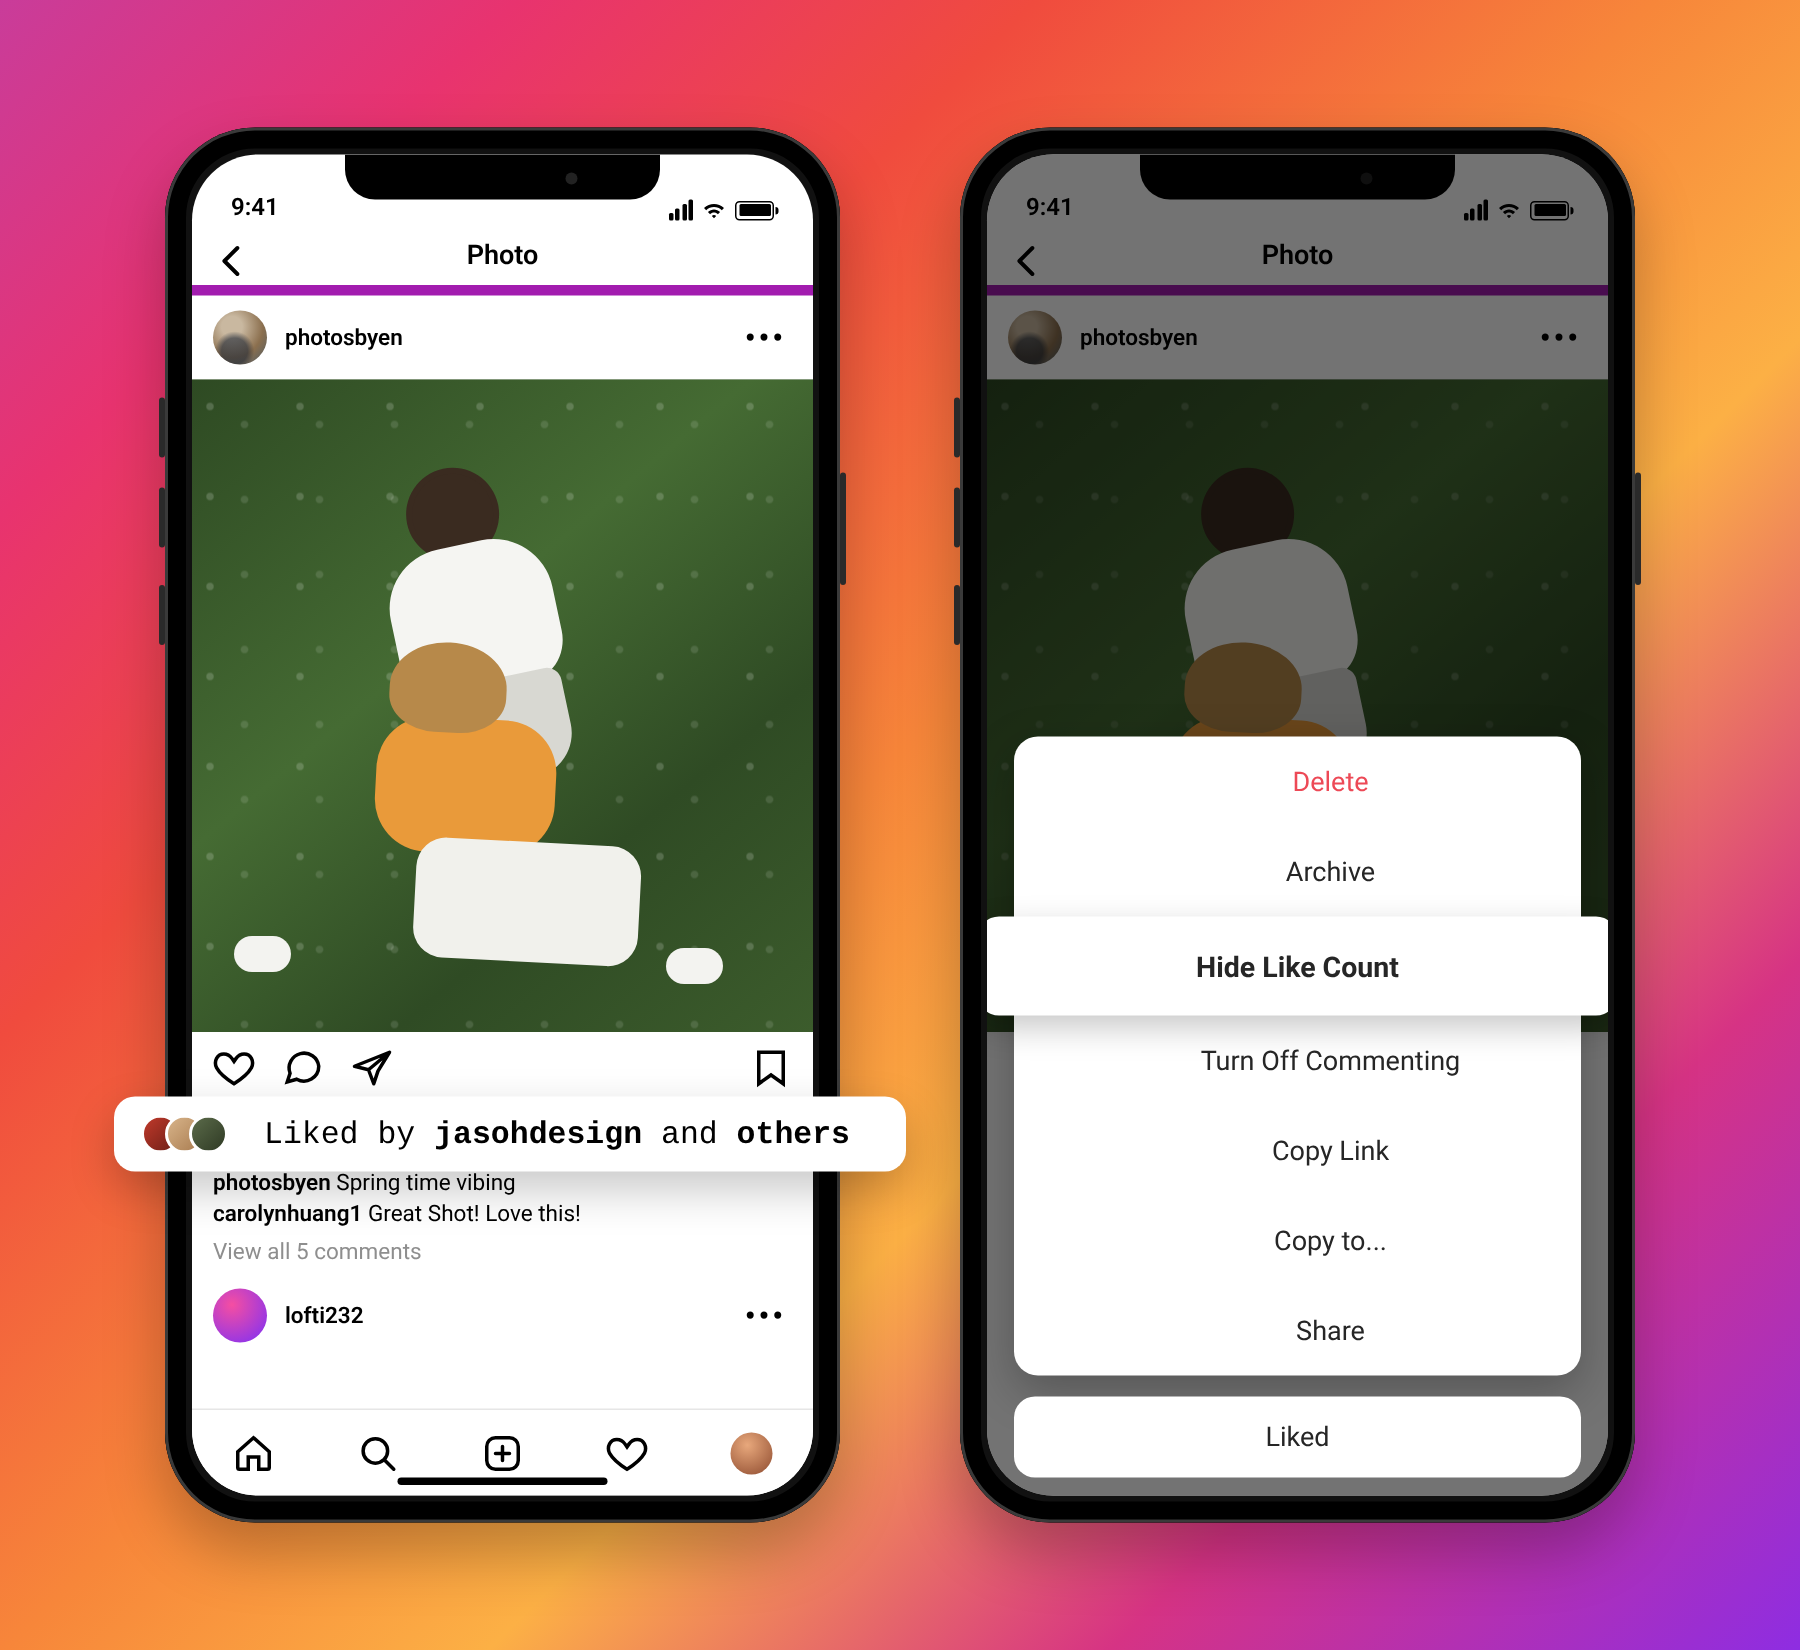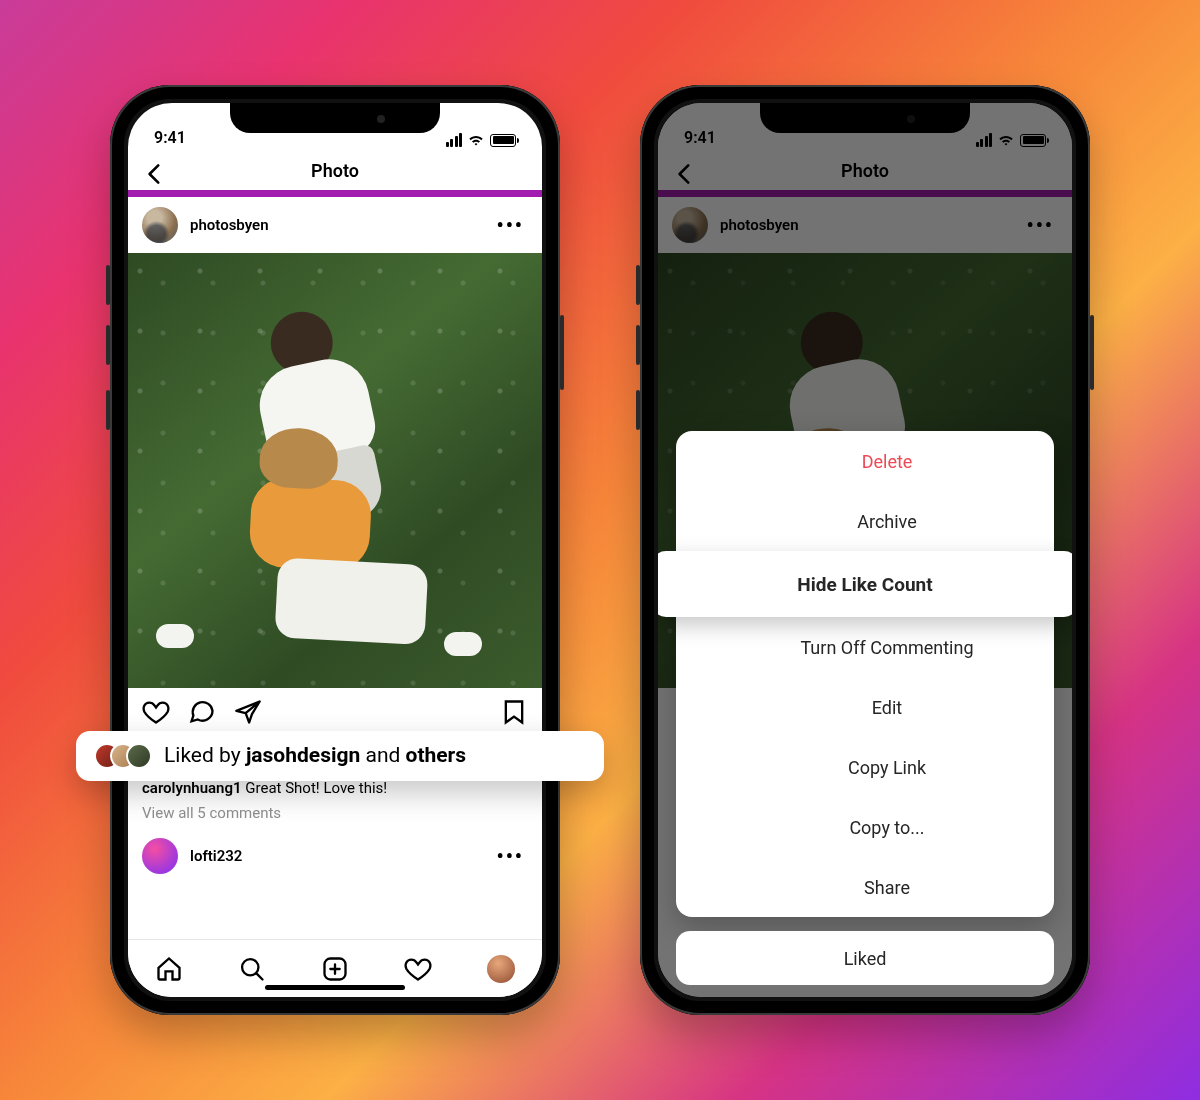--- a/index.html
+++ b/index.html
@@ -93,21 +93,21 @@
 
   
   .action-bar{display:flex;align-items:center;gap:18px;padding:10px 14px 6px;}
   .action-bar .spacer{flex:1;}
   .ic{width:28px;height:28px;}
 
   
   .likes-callout{
     position:absolute;left:-34px;right:-44px;top:646px;
     background:#fff;border-radius:14px;box-shadow:0 12px 30px rgba(0,0,0,.22);
-    display:flex;align-items:flex-start;gap:12px;padding:12px 18px;z-index:80;font-size:21px;
+    display:flex;align-items:flex-end;gap:24px;padding:12px 18px;z-index:80;font-size:21px;font-family:Liberation Mono, monospace;
   }
   .like-avs{display:flex;}
   .like-avs span{width:26px;height:26px;border-radius:50%;border:2px solid #fff;display:block;}
   .like-avs span:nth-child(1){background:linear-gradient(135deg,#c0392b,#6d1f16);}
   .like-avs span:nth-child(2){background:linear-gradient(135deg,#d8b48a,#a97c50);margin-left:-10px;}
   .like-avs span:nth-child(3){background:linear-gradient(135deg,#5b6b4a,#2f3a24);margin-left:-10px;}
   .likes-callout b{font-weight:700;}
 
   
   .meta{padding:46px 14px 0;font-size:15px;line-height:1.4;}
@@ -211,20 +211,23 @@
           <path d="M22 3 2 11l8 2 3 8 2.4-7.2L22 3zM10 13l12-10" fill="none" stroke="#000" stroke-width="2" stroke-linejoin="round"></path>
         </svg>
       <div class="spacer"></div>
       <svg class="ic" viewBox="0 0 24 24">
           <path d="M19 21l-7-5-7 5V3h14v18z" fill="none" stroke="#000" stroke-width="2"></path>
         </svg>
     </div>
 
     <div class="meta">
       <div class="row">
+        <b>photosbyen</b><span> Spring time vibing</span>
+      </div>
+      <div class="row">
         <b>carolynhuang1</b><span> Great Shot! Love this!</span>
       </div>
       <div class="view-all">View all 5 comments</div>
     </div>
 
     <div class="poster2">
       <div class="avatar-pk"></div>
       <span class="username">lofti232</span>
       <span class="more-dots">•••</span>
     </div>
@@ -311,20 +314,19 @@
         </div>
     </div>
 
     <div class="dim"></div>
 
     <div class="sheet">
       <div class="item danger">Delete</div>
       <div class="item">Archive</div>
       <div class="item highlight">Hide Like Count</div>
       <div class="item">Turn Off Commenting</div>
-      <div class="item">Edit</div>
       <div class="item">Copy Link</div>
       <div class="item">Copy to...</div>
       <div class="item">Share</div>
     </div>
     <div class="cancel">Liked</div>
   </div>
 </div>
 
 </body></html>

